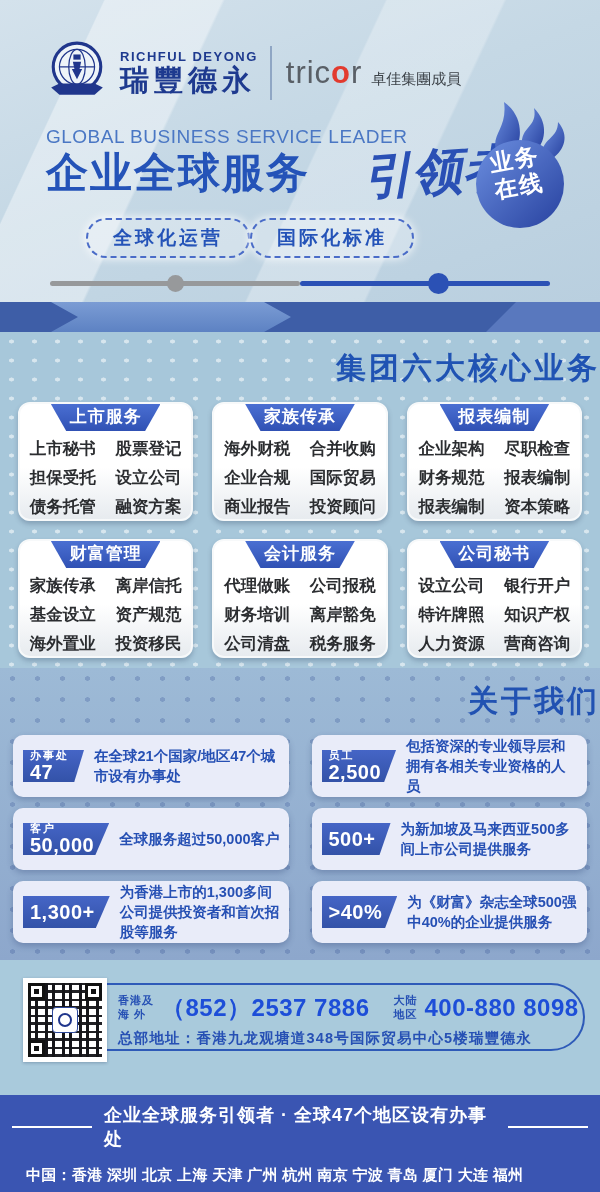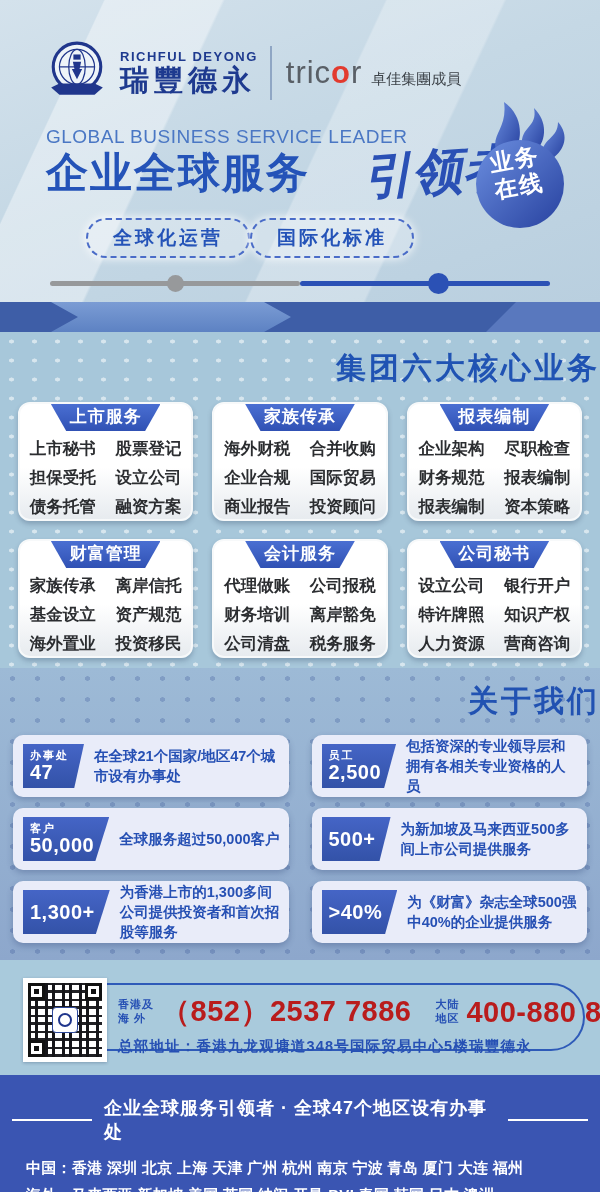--- a/index.html
+++ b/index.html
@@ -67,54 +67,54 @@
     font-size:16.5px; font-weight:800; color:#2b2d30; text-align:center; }
   
   .about { height:292px;
     background-image:radial-gradient(rgba(62,90,155,.30) 2.4px, rgba(62,90,155,0) 2.9px),
       linear-gradient(#9dbad6,#8da7cc);
     background-size:25px 21px,100% 100%; }
   .about .section-title { padding-top:13px; color:#2152b2; }
   .stats { display:grid; grid-template-columns:1fr 1fr; gap:11px 23px; margin:13px 13px 0; }
   .stat { background:#e9ecf9; border-radius:10px; height:62px; display:flex; align-items:center;
     gap:10px; padding:0 8px 0 10px; box-shadow:0 3px 6px rgba(40,60,110,.30); }
-  .ribbon { flex:0 0 auto; min-width:50px; height:44px; color:#fff;
+  .ribbon { flex:0 0 auto; min-width:50px; height:32px; color:#fff;
     background:linear-gradient(180deg,#4565c6,#3352a8);
     clip-path:polygon(0 0,100% 0,84% 100%,0 100%);
     display:flex; flex-direction:column; align-items:flex-start; justify-content:center;
     padding:2px 15px 2px 7px; }
   .ribbon-label { font-size:11px; font-weight:700; letter-spacing:2px; line-height:1.2; }
   .ribbon-label:empty { display:none; }
   .ribbon-num { font-size:20px; font-weight:900; line-height:1.05; letter-spacing:.5px; }
   .stat-text { font-size:14.5px; font-weight:800; color:#2650b4; line-height:1.4; }
   
-  .contact { height:115px; background:#a9cadc; position:relative; }
+  .contact { height:135px; background:#a9cadc; position:relative; }
   .contact-box { position:absolute; left:30px; right:15px; top:23px; height:68px;
     border:2px solid #2e5ab8; border-radius:14px 42px 42px 14px; padding:7px 8px 0 86px; }
   .qr { position:absolute; left:-9px; top:-7px; width:84px; height:84px; background:#fff;
     padding:5px; box-shadow:0 1px 3px rgba(30,50,90,.3); }
   .qr-inner { position:relative; width:100%; height:100%;
     background-image:
       repeating-linear-gradient(0deg, rgba(20,20,24,.95) 0 3px, transparent 3px 8px, rgba(20,20,24,.95) 8px 10px, transparent 10px 16px),
       repeating-linear-gradient(90deg, #16161a 0 3px, transparent 3px 7px, #16161a 7px 10px, transparent 10px 17px); }
   .finder { position:absolute; width:17px; height:17px; border:3px solid #111; background:#fff; }
   .finder::after { content:""; position:absolute; left:3px; top:3px; width:5px; height:5px; background:#111; }
   .finder.tl { left:0; top:0; } .finder.tr { right:0; top:0; } .finder.bl { left:0; bottom:0; }
   .qr-logo { position:absolute; left:50%; top:50%; transform:translate(-50%,-50%);
     width:26px; height:26px; background:#fff; border:1px solid #2e4a9e; border-radius:4px;
     display:flex; align-items:center; justify-content:center; }
   .qr-logo-dot { width:14px; height:14px; border-radius:50%; border:2px solid #20368c; }
   .phone-row { display:flex; align-items:center; gap:7px; }
   .ph-label { font-size:11px; font-weight:800; color:#2650b4; line-height:1.25; letter-spacing:1px; white-space:nowrap; }
-  .phone { font-size:29px; font-weight:900; color:#b91c1c; white-space:nowrap; letter-spacing:.5px;text-align:right; }
+  .phone { font-size:24px; font-weight:900; color:#1d4ed8; white-space:nowrap; letter-spacing:.5px;text-align:right; }
   .pipe { width:2.5px; height:24px; background:#2453c0; margin:0 5px; border-radius:2px; }
   .address { font-size:14.5px; font-weight:800; color:#2650b4; letter-spacing:1.2px; margin-top:5px; white-space:nowrap; }
   
   .footer { height:117px; background:#3a55b2; color:#fff; }
-  .footer-head { display:flex; align-items:center; justify-content:center; padding-top:21px;
+  .footer-head { display:flex; align-items:center; justify-content:center; padding-top:8px;
     font-size:18px; font-weight:900; letter-spacing:1px; }
   .hline { width:82px; height:2px; background:#fff; margin:0 12px; }
   .footer-rows { padding:10px 26px 0; font-size:15px; font-weight:700; line-height:1.8; letter-spacing:.3px; }
 </style>
 </head>
 <body>
 
 <div class="page">
 
   <div class="hero">

